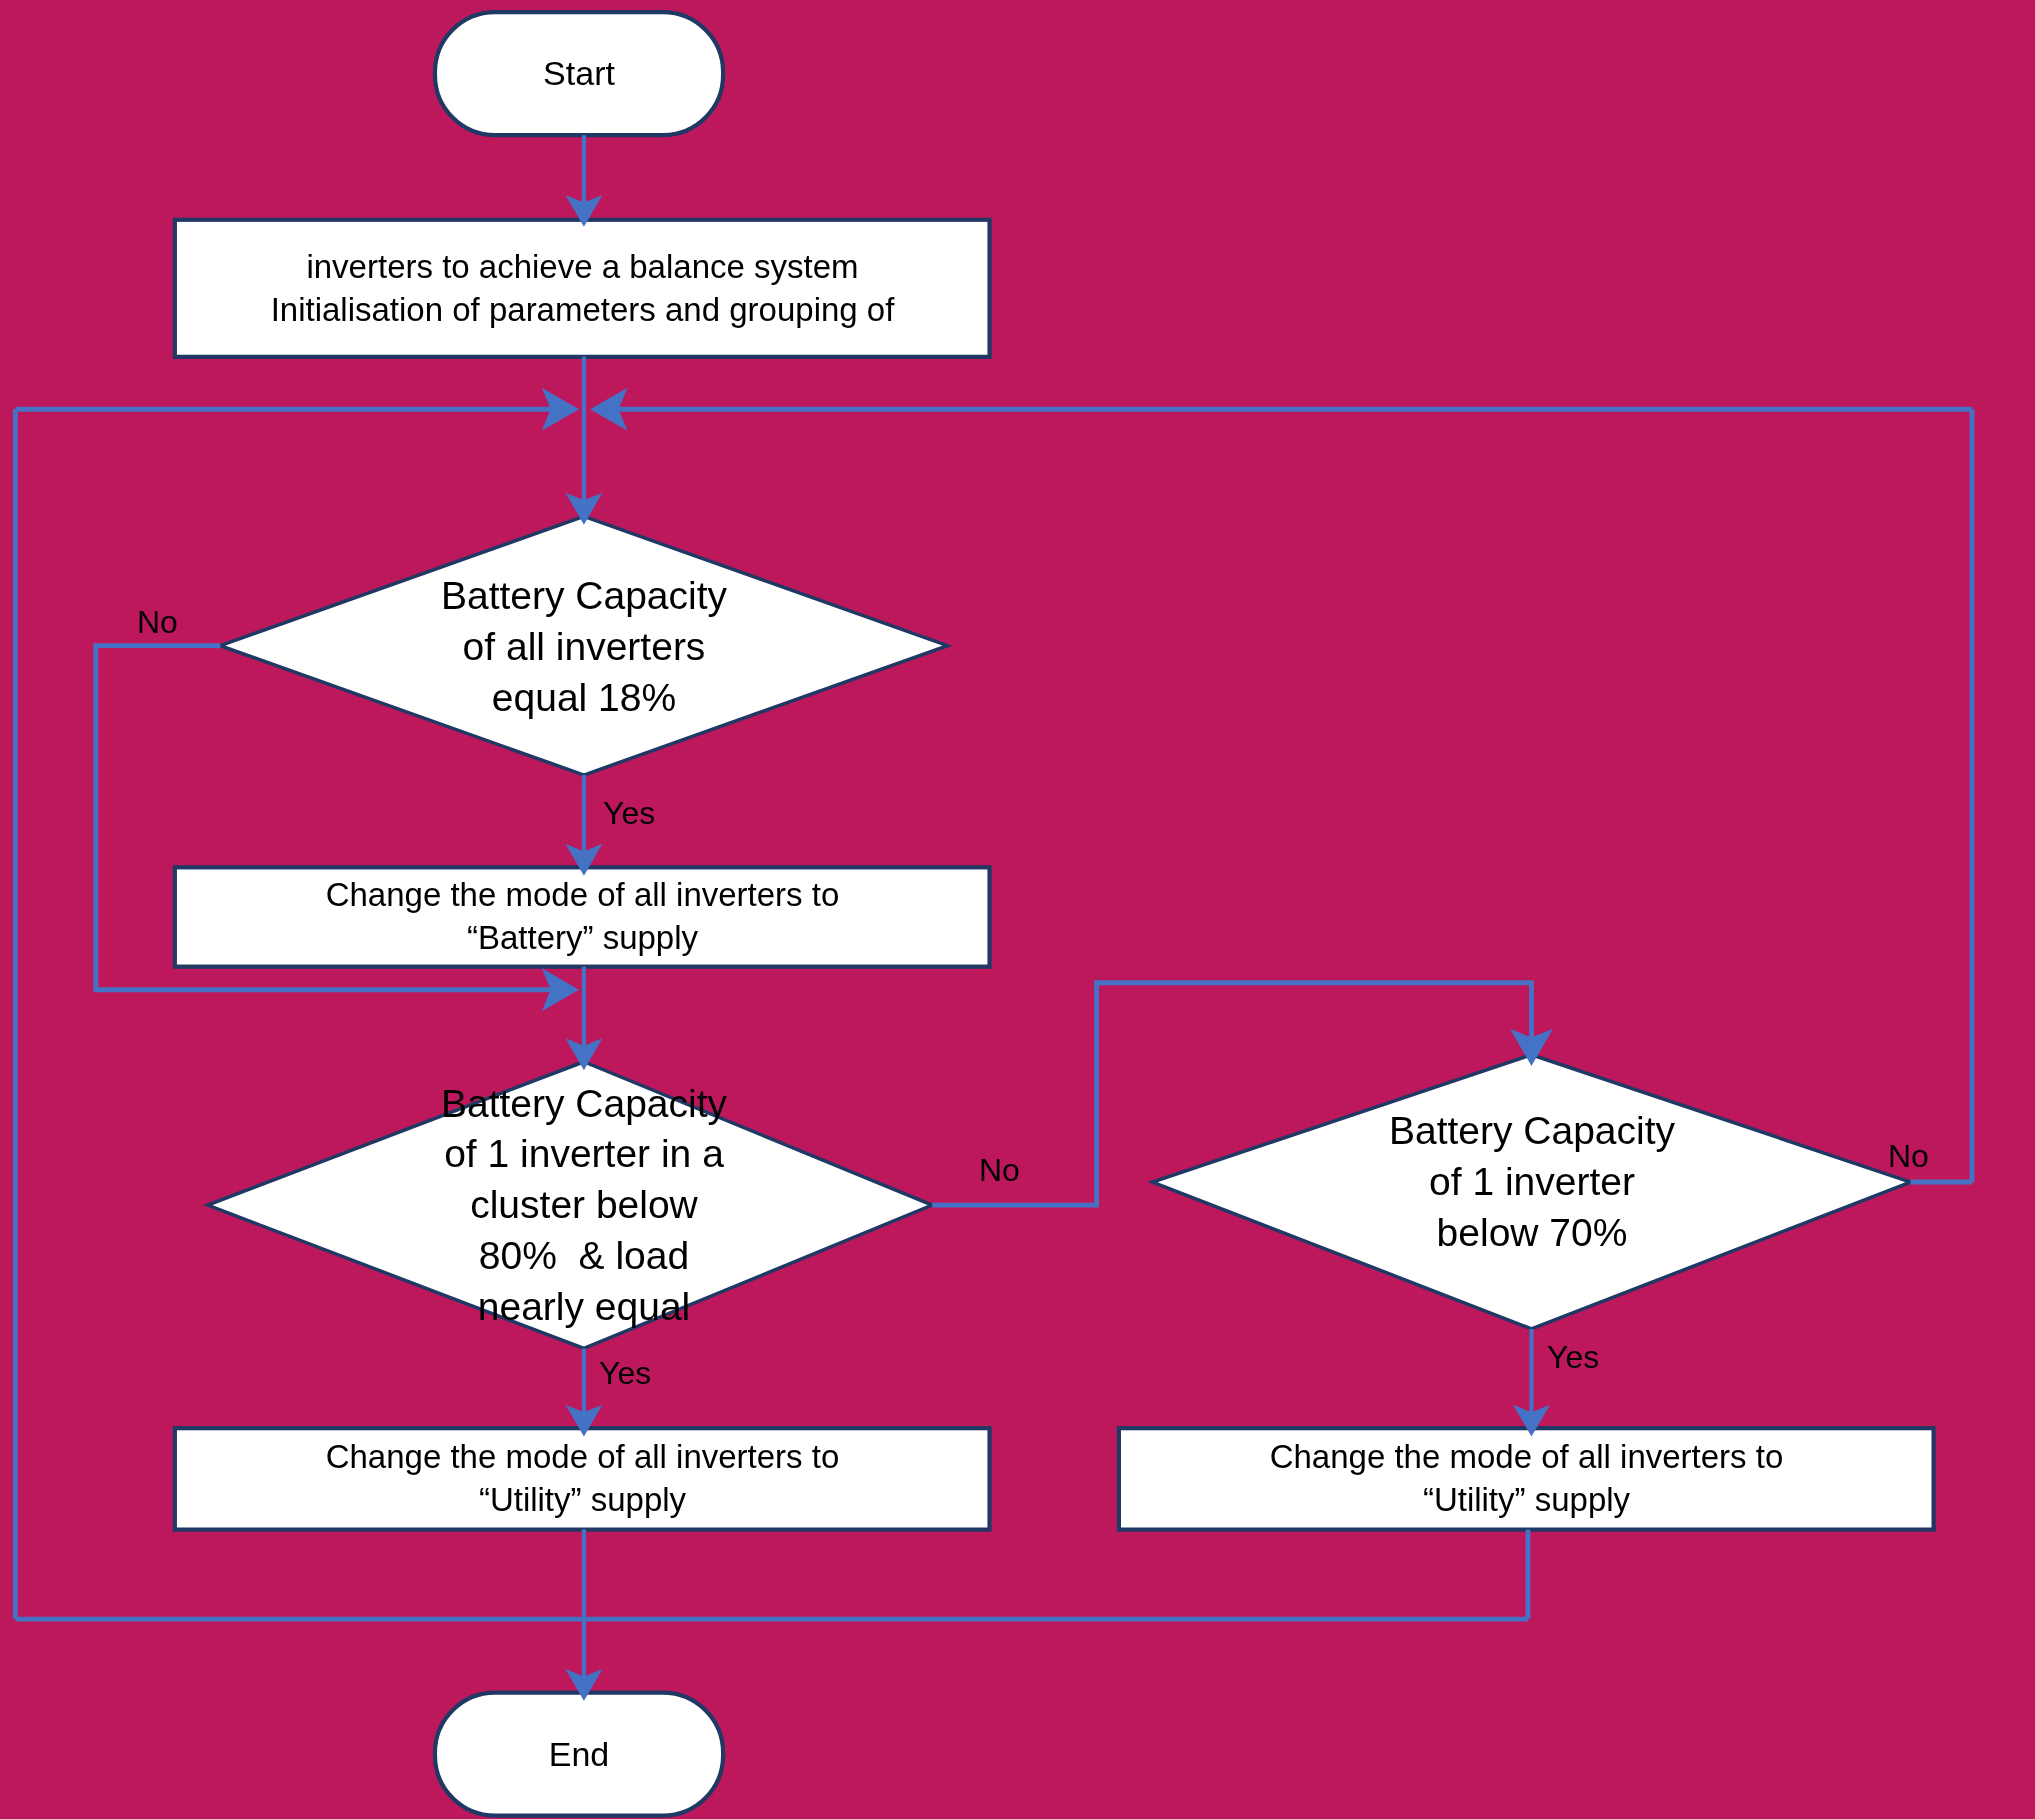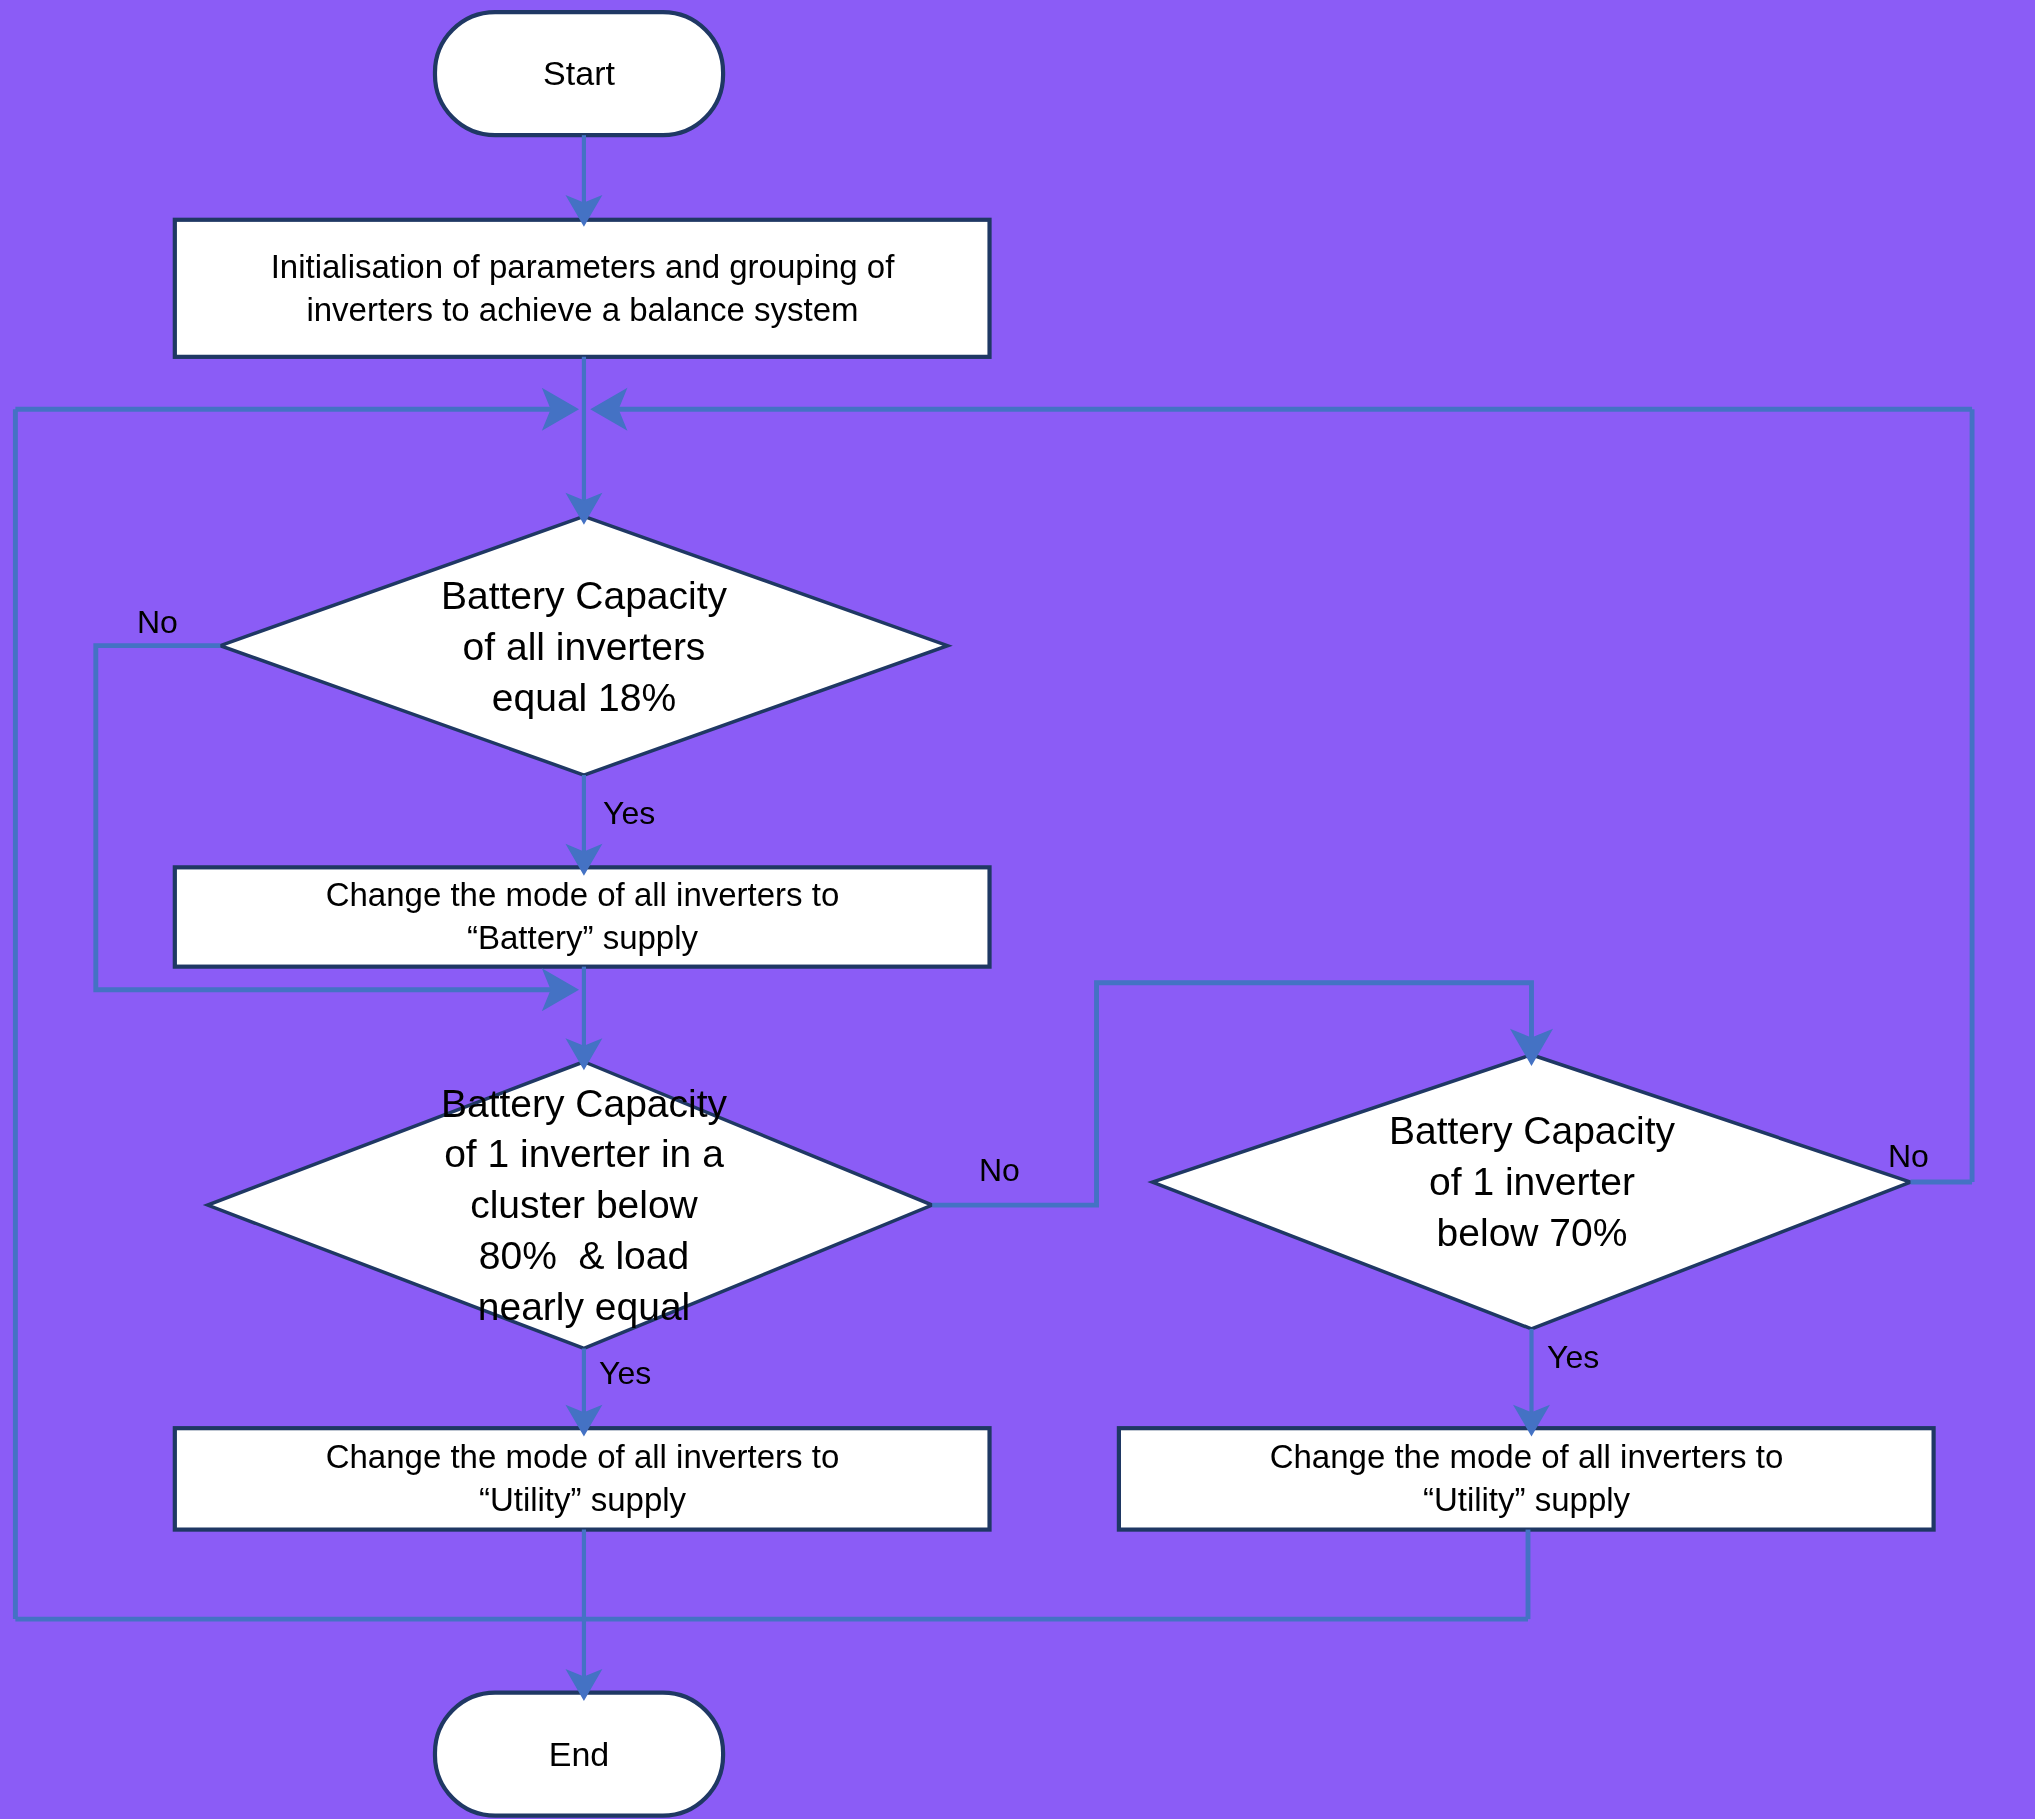--- a/index.html
+++ b/index.html
@@ -4,21 +4,21 @@
 <style>
   html, body {
     margin: 0;
     padding: 0;
     background: #ffffff;
   }
   #canvas {
     position: relative;
     width: 2035px;
     height: 1820px;
-    background: #8b5cf6;
+    background: #be185d;
     font-family: "Liberation Sans", sans-serif;
     overflow: hidden;
   }
   #flow-svg {
     position: absolute;
     left: 0;
     top: 0;
     width: 2035px;
     height: 1820px;
   }
@@ -116,22 +116,22 @@
     <line x1="2190" y1="1900" x2="2190" y2="2030" stroke="#4472C4" stroke-width="6" marker-end="url(#arrow-down)"></line>
 
     <line x1="835" y1="2187" x2="835" y2="2408" stroke="#4472C4" stroke-width="6" marker-end="url(#arrow-down)"></line>
   </svg>
 
   <div class="node-label terminator-label" style="left:435px; top:12px; width:288px; height:123px;">
     <span>Start</span>
   </div>
 
   <div class="node-label process-label" style="left:175px; top:220px; width:815px; height:137px;">
+    <span>inverters to achieve a balance system</span>
     <span>Initialisation of parameters and grouping of</span>
-    <span>inverters to achieve a balance system</span>
   </div>
 
   <div class="node-label decision-label" style="left:360px; top:574px; width:448px; height:147px;">
     <span>Battery Capacity</span>
     <span>of all inverters</span>
     <span>equal 18%</span>
   </div>
 
   <div class="node-label process-label" style="left:175px; top:867px; width:815px; height:99px;">
     <span>Change the mode of all inverters to</span>

